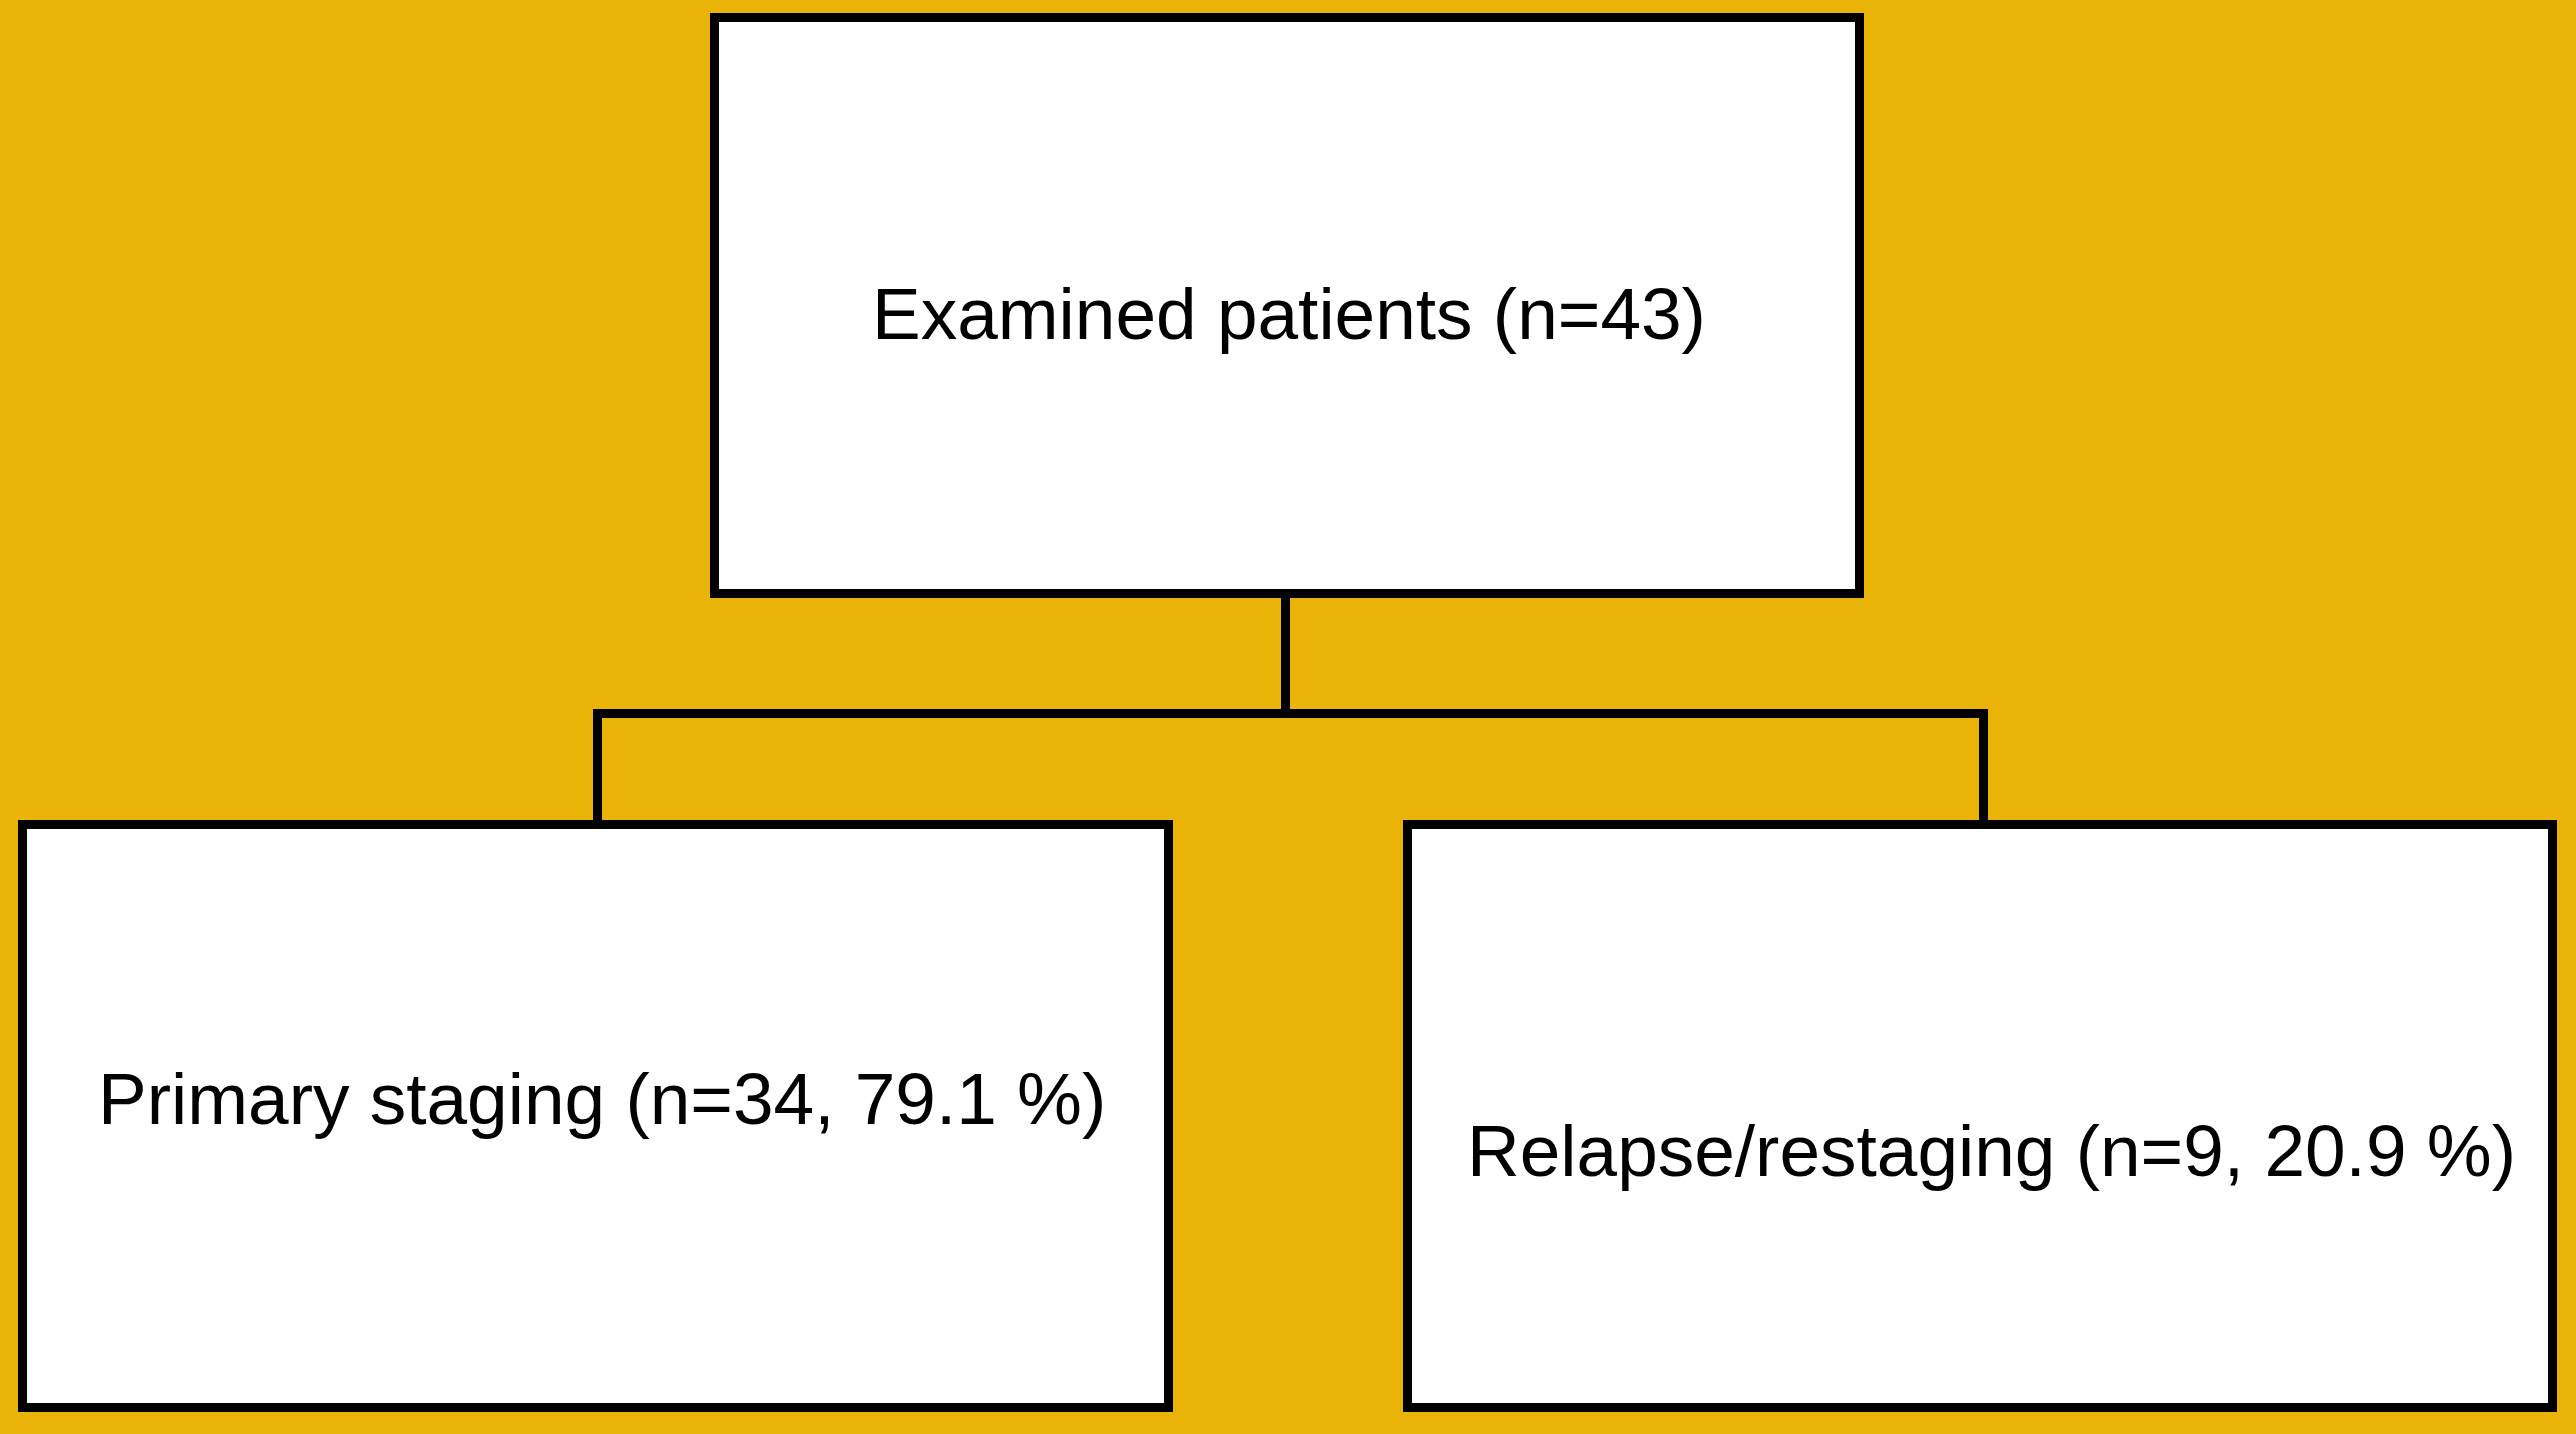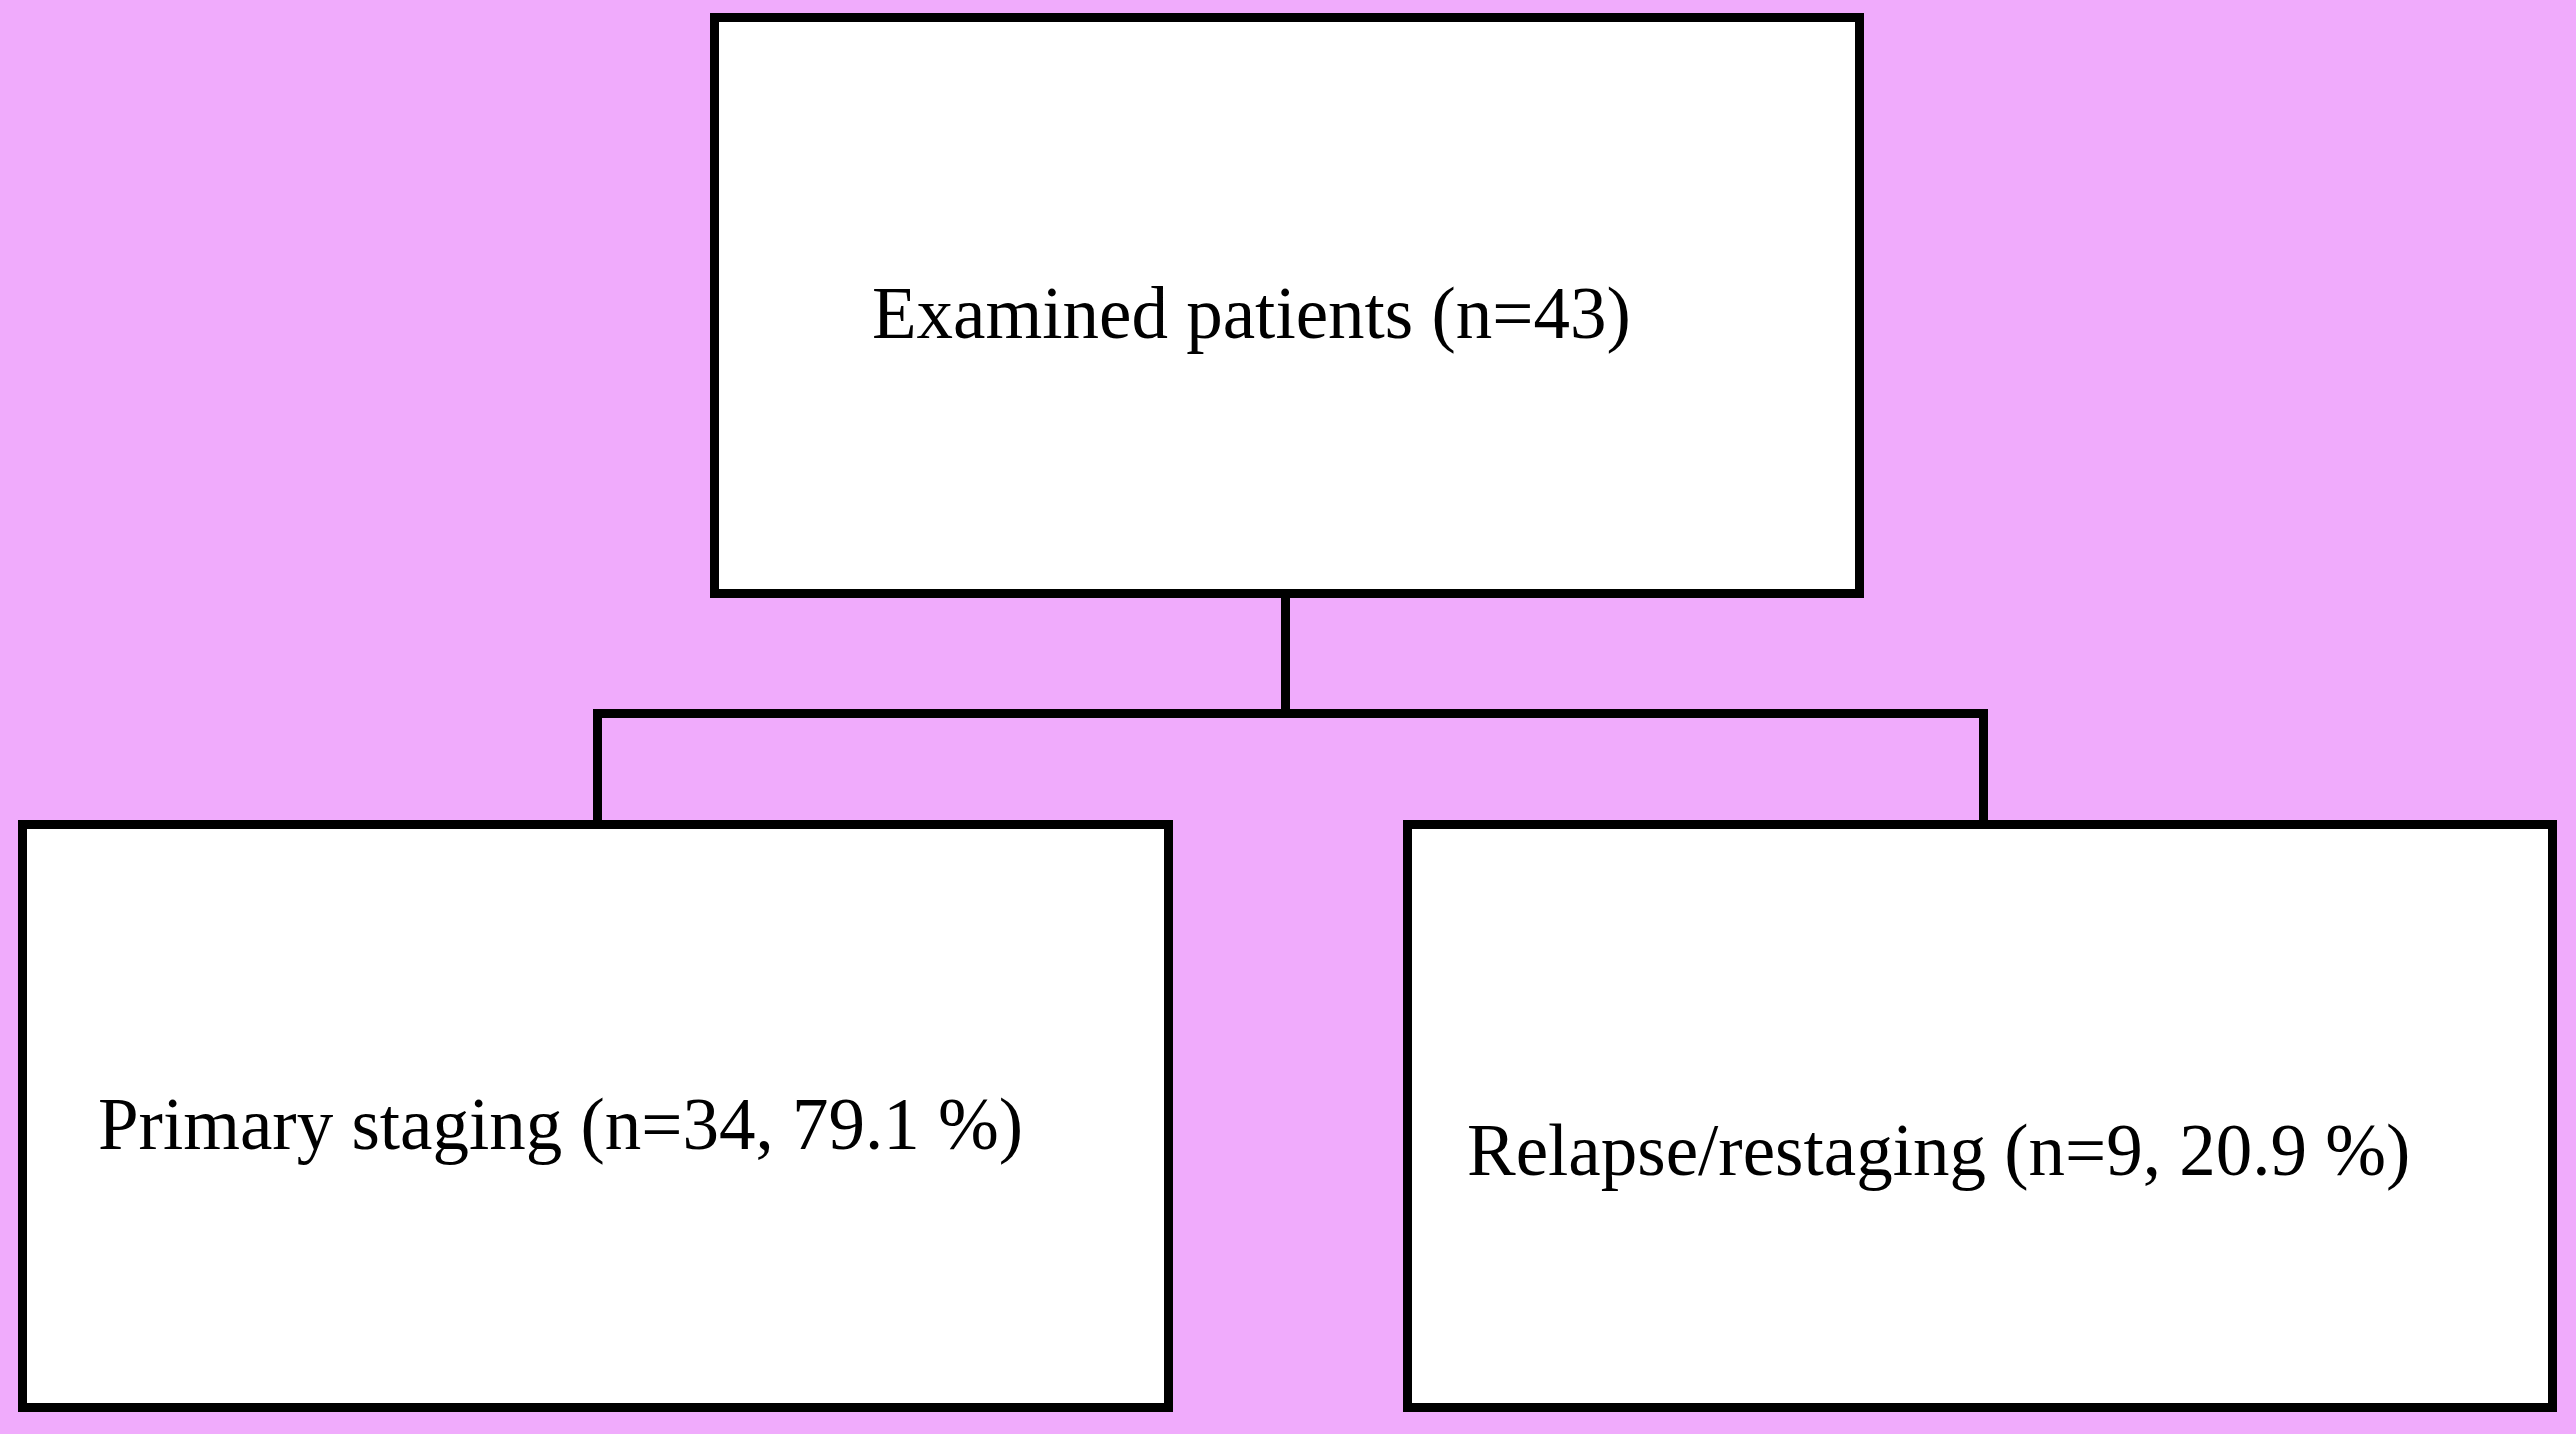--- a/index.html
+++ b/index.html
@@ -5,23 +5,23 @@
 <style>
   html, body {
     margin: 0;
     padding: 0;
     background: #ffffff;
   }
   #canvas {
     position: relative;
     width: 2576px;
     height: 1435px;
-    background: #f0abfc;
+    background: #eab308;
     overflow: hidden;
-    font-family: Liberation Serif, serif;
+    font-family: Liberation Sans, sans-serif;
   }
 
   
   .node-box {
     position: absolute;
     box-sizing: border-box;
     background: #ffffff;
     border-style: solid;
     border-color: #000000;
     border-width: 9px;
@@ -59,21 +59,21 @@
     letter-spacing: 0px;
   }
 
   #label-top {
     left: 872px;
     top: 277px;
   }
 
   #label-left {
     left: 98px;
-    top: 1088px;
+    top: 1062px;
   }
 
   #label-right {
     left: 1467px;
     top: 1087px;
     margin-top: 27px;
   }
 
   
   .connector {

